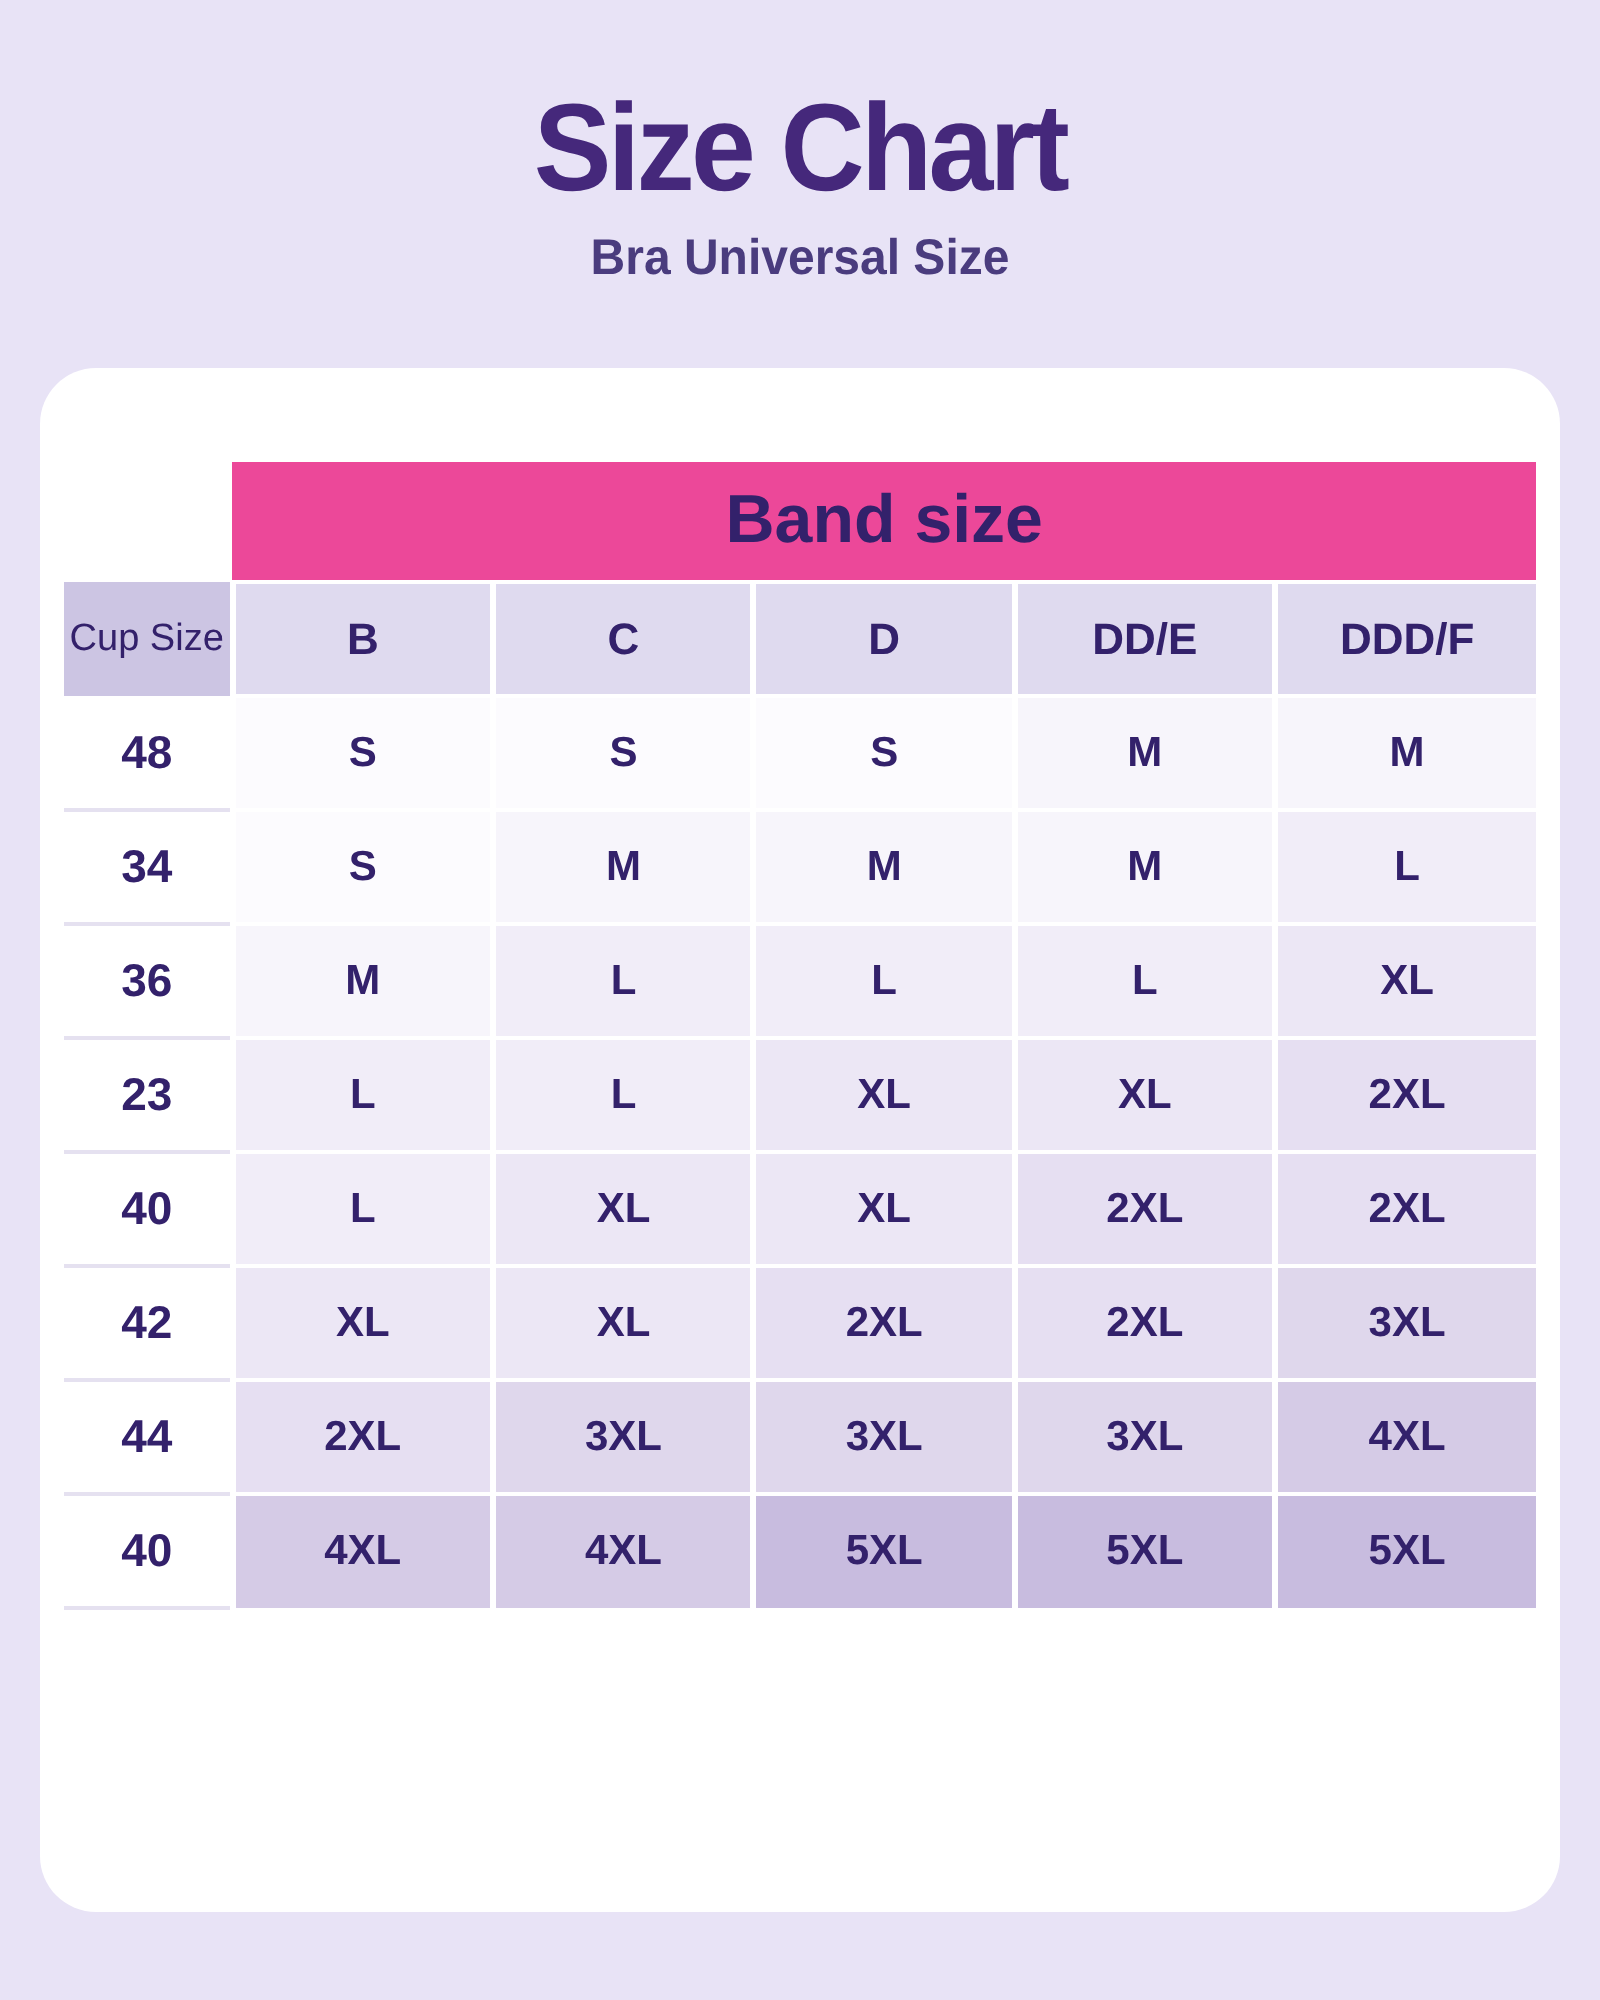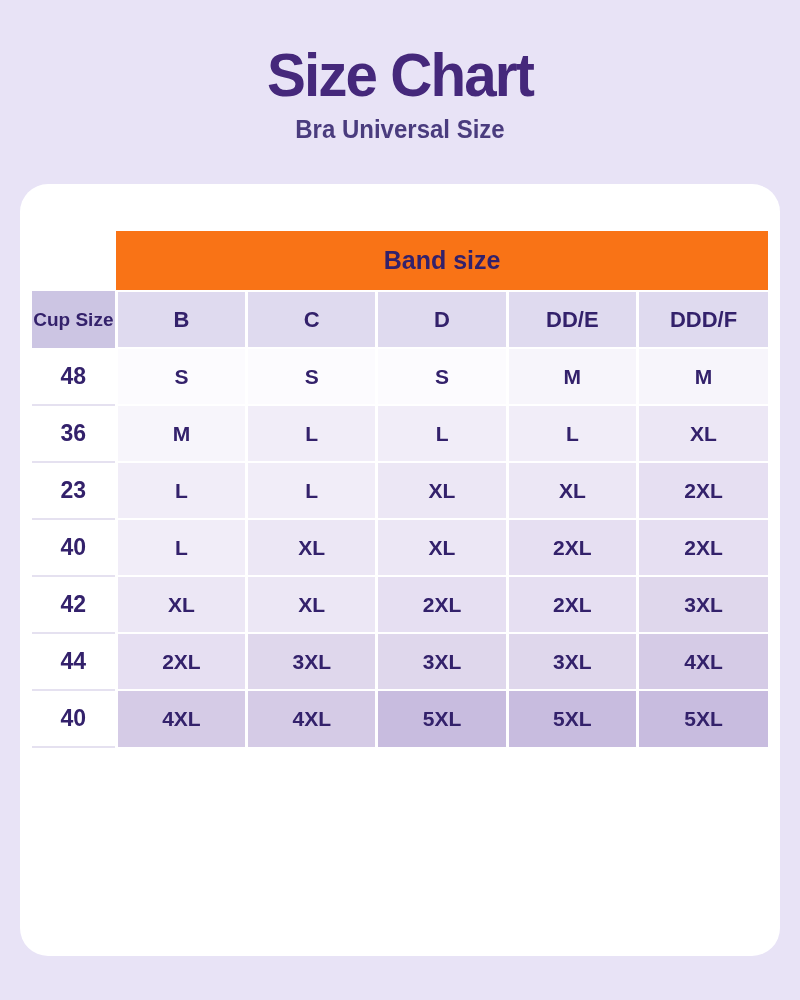--- a/index.html
+++ b/index.html
@@ -47,29 +47,29 @@
   table.size-table col.band-col { width: 130px; }
   tr.band-row { height: 60px; }
   tr.colhead-row, tr.data-row { height: 57px; }
   td, th {
     text-align: center;
     vertical-align: middle;
     font-weight: 600;
   }
   .corner-cell { background: #FFFFFF; }
   .band-header {
-    background: #f97316;
-    font-size: 25px;
+    background: #ec4899;
+    font-size: 34px;
     font-weight: 700;
     color: #33216B;
   }
   .cup-header {
     background: #CCC5E3;
     font-size: 19px;
-    font-weight: 700;
+    font-weight: 400;
     color: #33216B;
   }
   .col-header {
     background: #DFDAEF;
     font-size: 22px;
     font-weight: 600;
     border-left: 3px solid #FFFFFF;
     border-top: 2px solid #FFFFFF;
   }
   .cup-cell {
@@ -118,20 +118,28 @@
           </tr>
       <tr class="data-row">
             <td class="cup-cell">48</td>
             <td class="size-cell" style="background: rgb(252, 251, 254);">S</td>
             <td class="size-cell" style="background: rgb(252, 251, 254);">S</td>
             <td class="size-cell" style="background: rgb(252, 251, 254);">S</td>
             <td class="size-cell" style="background: rgb(247, 245, 251);">M</td>
             <td class="size-cell" style="background: rgb(247, 245, 251);">M</td>
           </tr>
           <tr class="data-row">
+            <td class="cup-cell">34</td>
+            <td class="size-cell" style="background: rgb(252, 251, 254);">S</td>
+            <td class="size-cell" style="background: rgb(247, 245, 251);">M</td>
+            <td class="size-cell" style="background: rgb(247, 245, 251);">M</td>
+            <td class="size-cell" style="background: rgb(247, 245, 251);">M</td>
+            <td class="size-cell" style="background: rgb(241, 237, 248);">L</td>
+          </tr>
+          <tr class="data-row">
             <td class="cup-cell">36</td>
             <td class="size-cell" style="background: rgb(247, 245, 251);">M</td>
             <td class="size-cell" style="background: rgb(241, 237, 248);">L</td>
             <td class="size-cell" style="background: rgb(241, 237, 248);">L</td>
             <td class="size-cell" style="background: rgb(241, 237, 248);">L</td>
             <td class="size-cell" style="background: rgb(236, 231, 245);">XL</td>
           </tr>
           <tr class="data-row">
             <td class="cup-cell">23</td>
             <td class="size-cell" style="background: rgb(241, 237, 248);">L</td>

